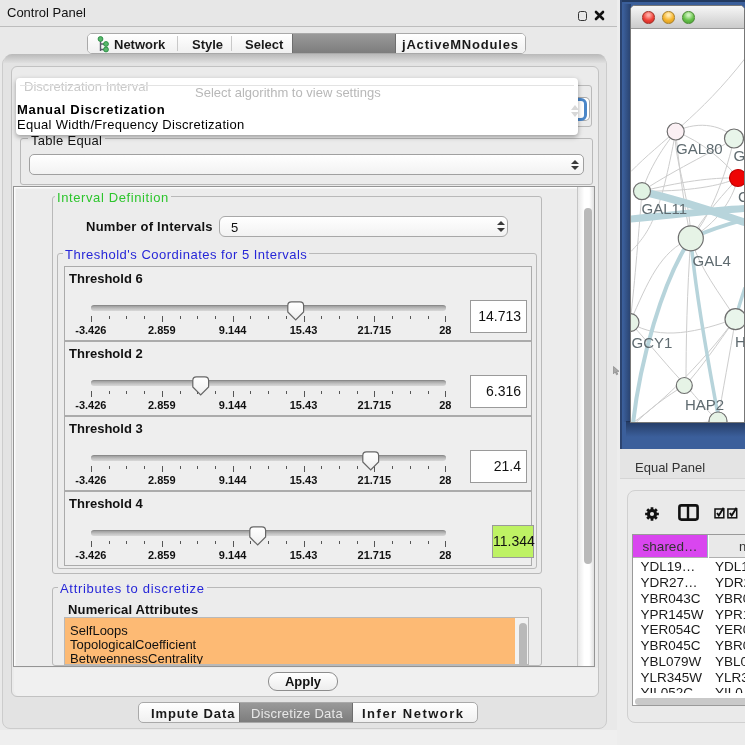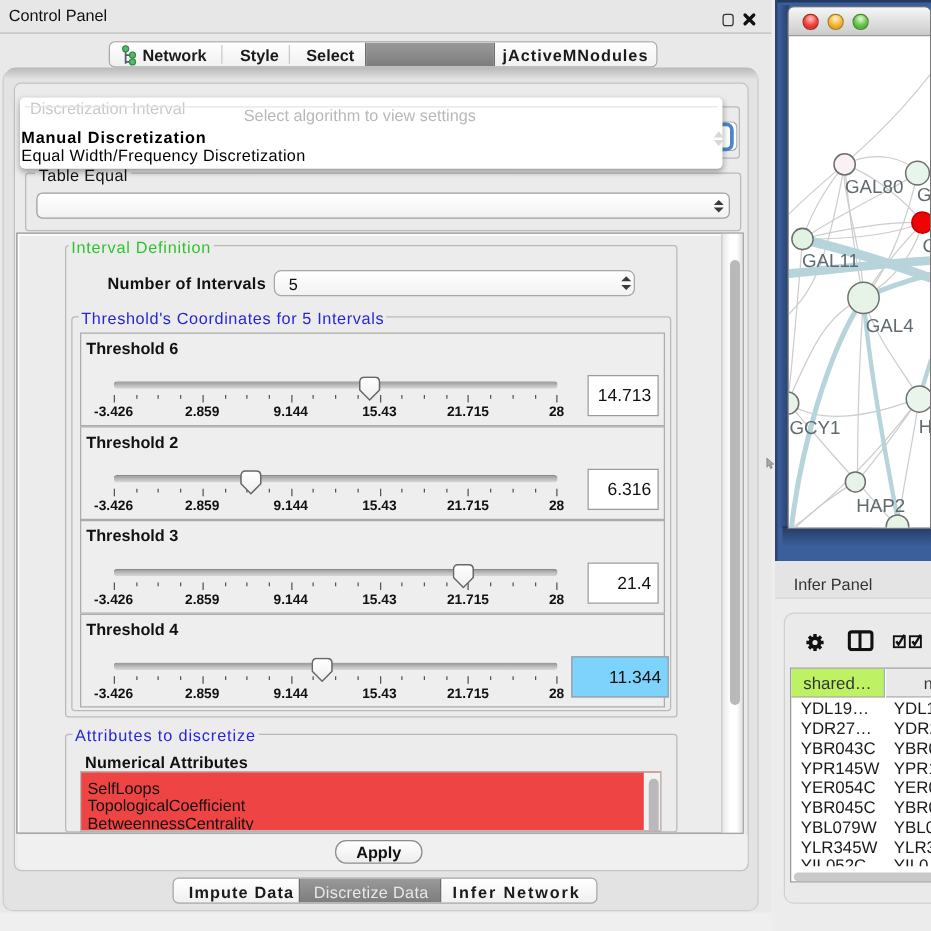--- a/index.html
+++ b/index.html
@@ -231,28 +231,28 @@
       <svg class="abs" style="left:248.90000000000003px;top:526px;" width="18" height="20" viewBox="0 0 18 20">
         <defs>
           <linearGradient id="tg4" x1="0" y1="0" x2="0" y2="1">
             <stop offset="0" stop-color="#ffffff"></stop>
             <stop offset="0.55" stop-color="#f6f6f6"></stop>
             <stop offset="1" stop-color="#ededed"></stop>
           </linearGradient>
         </defs>
         <path d="M0.8 11 L0.8 4.5 Q0.8 0.8 4.5 0.8 L12.9 0.8 Q16.6 0.8 16.6 4.5 L16.6 11 L8.7 19 Z" fill="url(#tg4)" stroke="#666666" stroke-width="1.2"></path>
       </svg>
-      <div class="abs" style="left:457px;top:525px;width:78px;height:33px;background:#7dd3fc;border:1px solid #9a9a9a;font-size:14px;color:#111;text-align:right;line-height:31px;padding-right:5px;">11.344</div>
+      <div class="abs" style="left:492px;top:525px;width:42px;height:33px;background:#bef264;border:1px solid #9a9a9a;font-size:14px;color:#111;text-align:right;line-height:31px;padding-right:5px;">11.344</div>
     </div>
 
   <div class="abs" style="left:52px;top:587px;width:490px;height:79px;border:1px solid #b9b9b9;border-radius:3px;"></div>
   <div class="abs" style="left:58px;top:581px;background:#ececec;padding:0 2px;font-size:13px;letter-spacing:0.7px;color:#2626d8;">Attributes to discretize</div>
   <div class="abs" style="left:68px;top:602px;font-size:13px;font-weight:bold;letter-spacing:0.15px;color:#111;">Numerical Attributes</div>
 
-  <div class="abs" style="left:64px;top:617px;width:465px;height:48px;background:#ef4444;border:1px solid #b9b9b9;overflow:hidden;padding-left:40px;">
+  <div class="abs" style="left:64px;top:617px;width:465px;height:48px;background:#fdba74;border:1px solid #b9b9b9;overflow:hidden;padding-left:40px;">
     <div class="abs" style="left:5px;top:4.5px;font-size:13px;color:#111;">SelfLoops</div>
     <div class="abs" style="left:5px;top:18.5px;font-size:13px;color:#111;">TopologicalCoefficient</div>
     <div class="abs" style="left:5px;top:32.5px;font-size:13px;color:#111;">BetweennessCentrality</div>
     <div class="abs" style="left:450px;top:0;width:14px;height:48px;background:#f2f2f2;"></div>
     <div class="abs" style="left:454px;top:5px;width:7.5px;height:43px;background:#b9b9b9;border-radius:4px 4px 0 0;"></div>
   </div>
 
   <div class="abs" style="left:14px;top:668px;width:584px;height:28px;background:#f0f0f0;border-radius:0 0 6px 6px;"></div>
   <div class="abs" style="left:268px;top:672px;width:70px;height:19px;background:linear-gradient(180deg,#ffffff,#ededed);border:1px solid #8d8d8d;border-radius:9px;text-align:center;font-size:13px;color:#111;line-height:17px;font-weight:bold;">Apply</div>
 
@@ -348,21 +348,21 @@
         <text x="631.5" y="346">GCY1</text>
         <text x="735" y="345">HI</text>
         <text x="685" y="408">HAP2</text>
       </g>
     </svg>
   </div>
 </div>
 
 <div class="abs" style="left:620px;top:449px;width:125px;height:296px;background:#ececec;">
   <div class="abs" style="left:0;top:0;width:125px;height:30px;background:#e4e4e4;border-bottom:1px solid #d5d5d5;"></div>
-  <div class="abs" style="left:15px;top:11px;font-size:13px;color:#333;">Infer Panel</div>
+  <div class="abs" style="left:15px;top:11px;font-size:13px;color:#333;">Equal Panel</div>
 
   <div class="abs" style="left:7px;top:41px;width:130px;height:233px;background:#eaeaea;border:1px solid #d0d0d0;border-radius:8px;"></div>
 
   <svg class="abs" style="left:23.5px;top:57px;" width="16" height="16" viewBox="0 0 17 17">
     <g fill="#111">
       <circle cx="8.5" cy="8.5" r="5.4"></circle>
       <g stroke="#111" stroke-width="2.9">
         <path d="M8.5 1.2 L8.5 15.8 M1.2 8.5 L15.8 8.5 M3.4 3.4 L13.6 13.6 M13.6 3.4 L3.4 13.6"></path>
       </g>
     </g>
@@ -375,21 +375,21 @@
   </svg>
 
   <svg class="abs" style="left:94px;top:57px;" width="25" height="13" viewBox="0 0 25 13">
     <rect x="1" y="3" width="8.8" height="8.8" fill="none" stroke="#111" stroke-width="1.5"></rect>
     <path d="M3 7 L4.8 9.6 L9.6 1.8" stroke="#111" stroke-width="1.9" fill="none"></path>
     <rect x="13.9" y="3" width="8.8" height="8.8" fill="none" stroke="#111" stroke-width="1.5"></rect>
     <path d="M15.9 7 L17.7 9.6 L22.5 1.8" stroke="#111" stroke-width="1.9" fill="none"></path>
   </svg>
 
   <div class="abs" style="left:12px;top:85px;width:120px;height:172px;background:#ffffff;border:1px solid #9a9a9a;overflow:hidden;">
-    <div class="abs" style="left:0;top:0;width:75px;height:23px;background:#bef264;border-right:1px solid #9ab4c0;border-bottom:1px solid #b0b0b0;text-align:center;font-size:13.5px;color:#333;line-height:23px;">shared…</div>
+    <div class="abs" style="left:0;top:0;width:75px;height:23px;background:#d946ef;border-right:1px solid #9ab4c0;border-bottom:1px solid #b0b0b0;text-align:center;font-size:13.5px;color:#333;line-height:23px;">shared…</div>
     <div class="abs" style="left:76px;top:0;width:50px;height:23px;background:#e9e9e9;border-bottom:1px solid #b0b0b0;font-size:13px;color:#333;line-height:23px;padding-left:30px;">na</div>
     <div id="tablerows">
         <div class="abs" style="left:7.5px;top:24.2px;font-size:13.5px;color:#1a1a1a;">YDL19…</div>
         <div class="abs" style="left:82px;top:24.2px;font-size:13.5px;color:#1a1a1a;">YDL1</div>
         <div class="abs" style="left:7.5px;top:40.0px;font-size:13.5px;color:#1a1a1a;">YDR27…</div>
         <div class="abs" style="left:82px;top:40.0px;font-size:13.5px;color:#1a1a1a;">YDR2</div>
         <div class="abs" style="left:7.5px;top:55.7px;font-size:13.5px;color:#1a1a1a;">YBR043C</div>
         <div class="abs" style="left:82px;top:55.7px;font-size:13.5px;color:#1a1a1a;">YBR0</div>
         <div class="abs" style="left:7.5px;top:71.5px;font-size:13.5px;color:#1a1a1a;">YPR145W</div>
         <div class="abs" style="left:82px;top:71.5px;font-size:13.5px;color:#1a1a1a;">YPR1</div>

